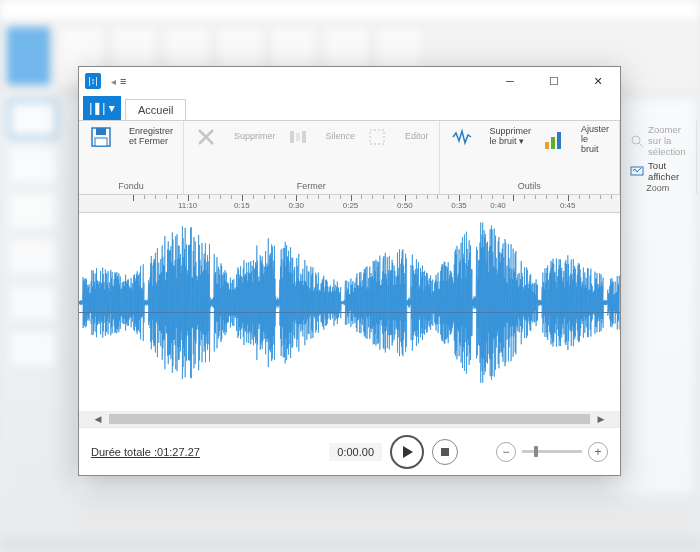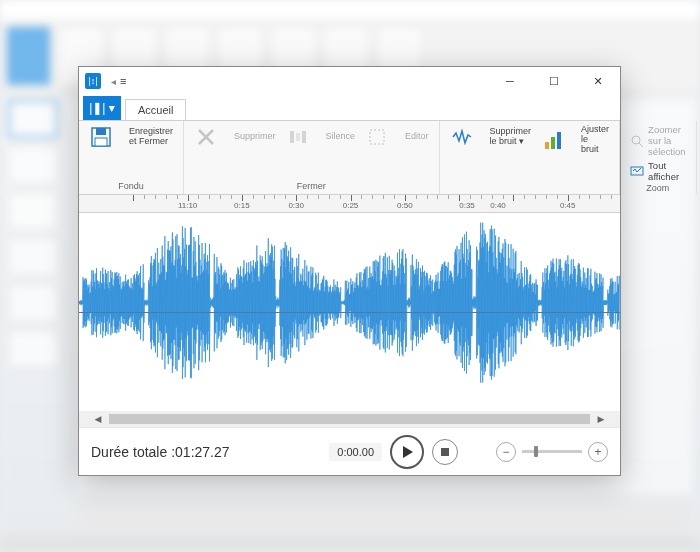--- a/index.html
+++ b/index.html
@@ -51,21 +51,21 @@
 .waveform { flex: 1; background: #fff; position: relative; overflow: hidden; }
 .wave-canvas { position: absolute; inset: 0; }
 .wave-mid { position: absolute; top: 50%; left: 0; right: 0; height: 1px; background: #4a7aa8; }
 
 .scrollbar { height: 16px; background: #f0f0f0; display: flex; align-items: center; padding: 0 12px; }
 .scroll-arrow { width: 14px; height: 14px; display: flex; align-items: center; justify-content: center; color: #666; font-size: 9px; cursor: pointer; }
 .scroll-track { flex: 1; height: 10px; background: #e4e4e4; margin: 0 4px; position: relative; }
 .scroll-thumb { position: absolute; left: 0; width: 100%; height: 100%; background: #c8c8c8; }
 
 .controls { height: 48px; display: flex; align-items: center; padding: 0 12px; gap: 8px; border-top: 1px solid #e8e8e8; }
-.duration-label { font-size: 14px; color: #333; }
+.duration-label { font-size: 11px; color: #333; text-decoration: underline; }
 .controls-spacer { flex: 1; }
 .time-display { font-size: 11px; color: #333; background: #f4f4f4; padding: 3px 8px; border-radius: 2px; }
 .play-btn { width: 34px; height: 34px; border-radius: 50%; border: 2px solid #555; display: flex; align-items: center; justify-content: center; cursor: pointer; background: #fff; }
 .stop-btn { width: 26px; height: 26px; border-radius: 50%; border: 1.5px solid #888; display: flex; align-items: center; justify-content: center; cursor: pointer; background: #fff; }
 .zoom-ctrl { display: flex; align-items: center; gap: 6px; margin-left: 30px; }
 .zoom-btn { width: 20px; height: 20px; border-radius: 50%; border: 1px solid #aaa; display: flex; align-items: center; justify-content: center; font-size: 12px; color: #666; cursor: pointer; background: #fff; }
 .zoom-slider { width: 60px; height: 3px; background: #ccc; position: relative; }
 .zoom-handle { position: absolute; left: 20%; top: -4px; width: 4px; height: 11px; background: #888; border-radius: 1px; }
 </style>
 </head>
@@ -180,20 +180,21 @@
             <svg width="24" height="24">
                 <rect x="4" y="14" width="4" height="7" fill="#e8a030"></rect>
                 <rect x="10" y="9" width="4" height="12" fill="#5cb030"></rect>
                 <rect x="16" y="4" width="4" height="17" fill="#2b7cc4"></rect>
               </svg>
           </div>
           <span style="white-space:pre-line">Ajuster le
 bruit</span>
         </div>
       </div>
+      <div class="ribbon-group-label">Outils</div>
     </div>
 
     <div class="ribbon-group" style="flex:1">
       <div class="ribbon-group-items" style="flex-direction:column;gap:1px;align-items:flex-start;">
         <div class="ribbon-small-btn disabled">
           <div class="ribbon-small-icon">
             <svg width="14" height="14">
                 <circle cx="6" cy="6" r="4" fill="none" stroke="#888"></circle>
                 <path d="M9 9 L13 13" stroke="#888"></path>
               </svg>
@@ -246,21 +247,21 @@
       <div class="ruler-tick" style="left: 293.22px;"></div>
       <div class="ruler-tick" style="left: 304.08px;"></div>
       <div class="ruler-tick" style="left: 314.94px;"></div>
       <div class="ruler-tick major" style="left: 325.8px;"></div>
       <div class="ruler-label" style="left: 325.8px;">0:50</div>
       <div class="ruler-tick" style="left: 336.66px;"></div>
       <div class="ruler-tick" style="left: 347.52px;"></div>
       <div class="ruler-tick" style="left: 358.38px;"></div>
       <div class="ruler-tick" style="left: 369.24px;"></div>
       <div class="ruler-tick major" style="left: 380.1px;"></div>
-      <div class="ruler-label" style="left: 388px; text-align: center;">0:35</div>
+      <div class="ruler-label" style="left: 380px; text-align: center;">0:35</div>
       <div class="ruler-tick" style="left: 390.96px;"></div>
       <div class="ruler-tick" style="left: 401.82px;"></div>
       <div class="ruler-tick" style="left: 412.68px;"></div>
       <div class="ruler-tick" style="left: 423.54px;"></div>
       <div class="ruler-tick major" style="left: 434.4px;"></div>
       <div class="ruler-label" style="left: 419px;">0:40</div>
       <div class="ruler-tick" style="left: 445.26px;"></div>
       <div class="ruler-tick" style="left: 456.12px;"></div>
       <div class="ruler-tick" style="left: 466.98px;"></div>
       <div class="ruler-tick" style="left: 477.84px;"></div>

